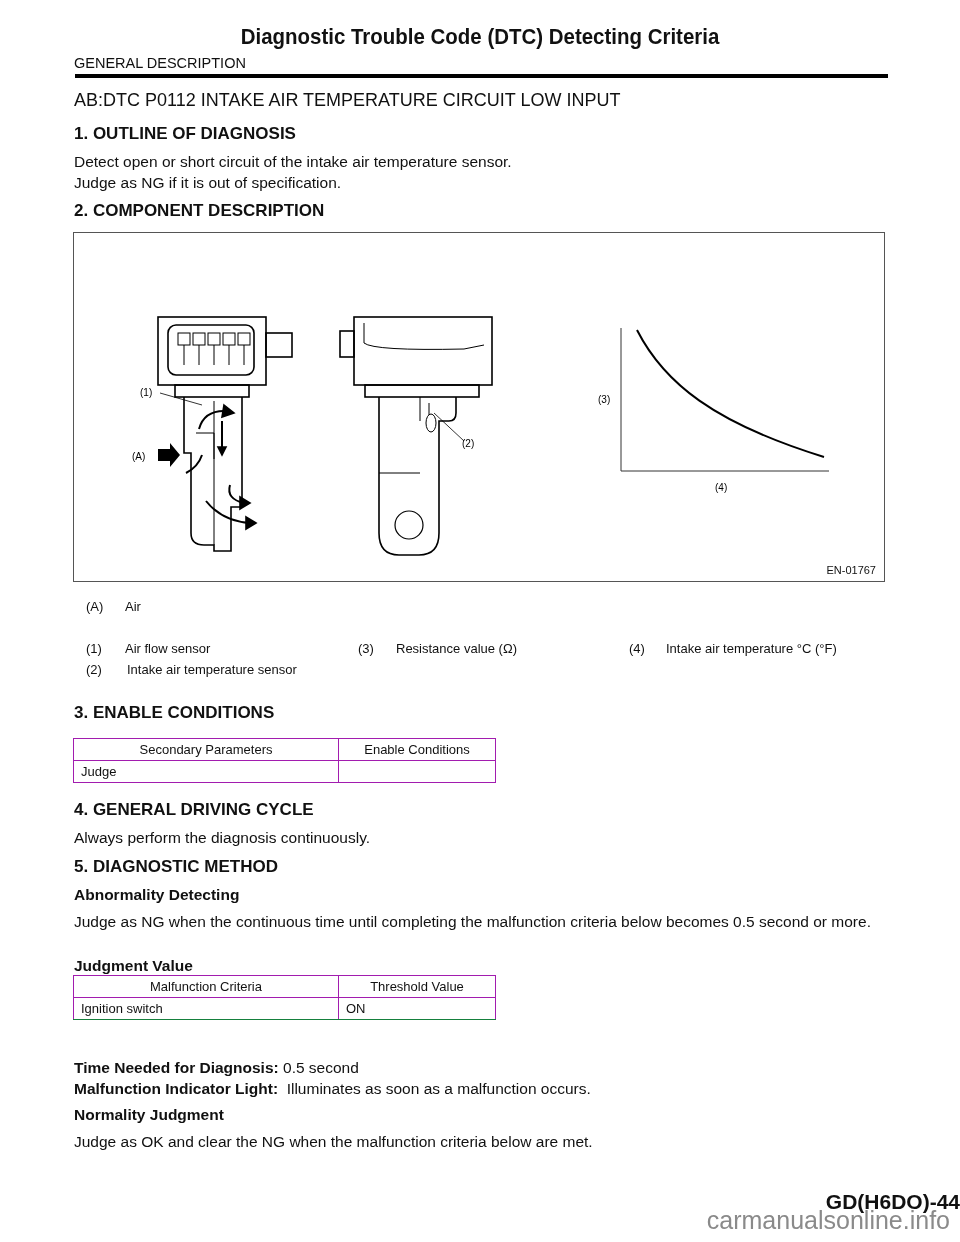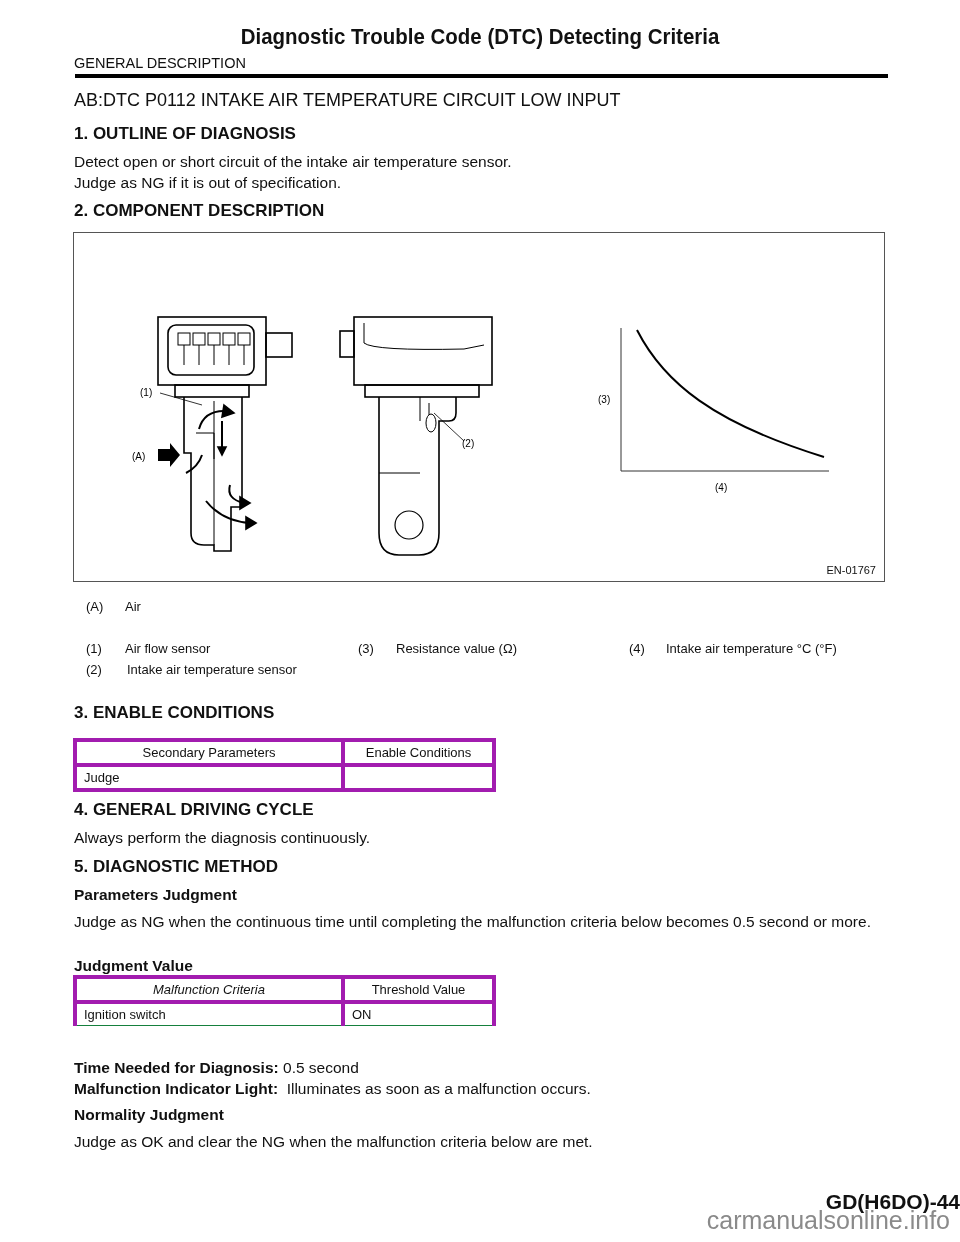--- a/index.html
+++ b/index.html
@@ -11,21 +11,21 @@
   .hdr-rule { left: 75px; top: 74px; width: 813px; height: 4px; background: #000; }
   .doc-title { left: 74px; top: 90px; font-size: 18px; font-weight: normal; }
   .h2 { font-size: 17px; font-weight: bold; }
   .body { font-size: 15.5px; line-height: 21px; }
   .figure { left: 73px; top: 232px; width: 812px; height: 350px; border: 1px solid #555; box-sizing: border-box; }
   .figure svg { position: absolute; left: 0; top: 0; }
   .fig-id { right: 8px; bottom: 5px; font-size: 11px; }
   .legend-row { font-size: 13px; }
   .legend-row span { position: absolute; }
   table.grid { border-collapse: collapse; font-size: 13px; }
-  table.grid td { border: 4px solid #a21caf; padding: 2px 7px; height: 17px; }
+  table.grid td { border: 1px solid #a21caf; padding: 2px 7px; height: 17px; }
   table.grid td.hd { text-align: center; }
   table.grid tr.nb td { border-top: none; border-bottom: none; }
   table.grid tr.lastb td { border-bottom: 1px solid #15803d; border-top: none; }
   .footer { left: 0; width: 960px; top: 1190px; text-align: right; font-size: 21px; font-weight: bold; }
   .watermark { right: 10px; top: 1206px; font-size: 25px; color: #8a8a8a; }
   .bold { font-weight: bold; }
 </style>
 </head>
 <body>
 
@@ -136,27 +136,27 @@
     <td>Judge</td>
     <td></td>
   </tr>
 </tbody>
   </table>
 
 <div class="abs h2" style="left:74px; top:800px;">4.  GENERAL DRIVING CYCLE</div>
 <div class="abs body" style="left:74px; top:827px;">Always perform the diagnosis continuously.</div>
 
 <div class="abs h2" style="left:74px; top:857px;">5.  DIAGNOSTIC METHOD</div>
-<div class="abs body bold" style="left:74px; top:884px;">Parameters Judgment</div>
+<div class="abs body bold" style="left:74px; top:884px;">Abnormality Detecting</div>
 <div class="abs body" style="left:74px; top:911px; width:820px;">Judge as NG when the continuous time until completing the malfunction criteria below becomes 0.5 second or more.</div>
 <div class="abs body bold" style="left:74px; top:955px;">Judgment Value</div>
 <table class="abs grid" style="left:73px; top:975px; width:423px;">
   <tbody>
       <tr>
-    <td class="hd" style="width:250px;font-style:italic;">Malfunction Criteria</td>
+    <td class="hd" style="width:250px;">Malfunction Criteria</td>
     <td class="hd">Threshold Value</td>
   </tr>
   <tr class="lastb">
     <td>Ignition switch</td>
     <td>ON</td>
   </tr>
 </tbody>
   </table>
 
 <div class="abs body" style="left:74px; top:1057px;">

